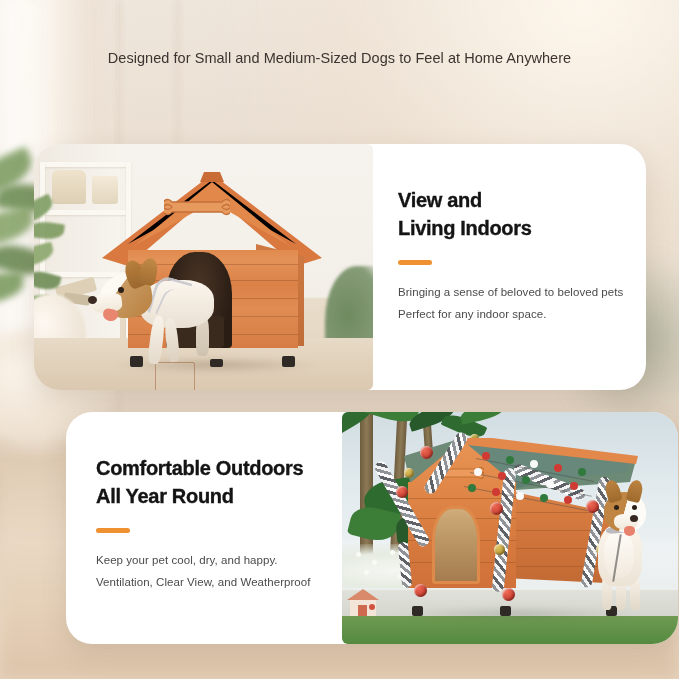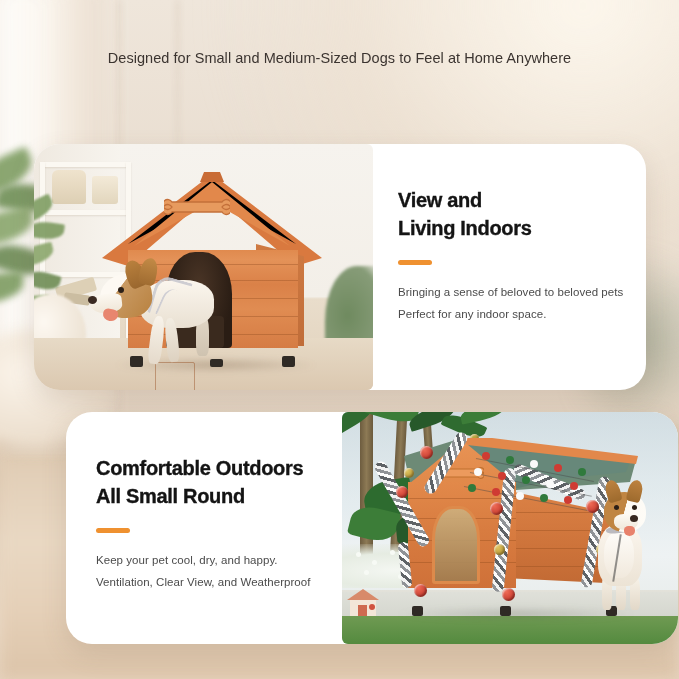--- a/index.html
+++ b/index.html
@@ -412,21 +412,21 @@
     <div class="blk-body">Bringing a sense of beloved to beloved pets</div>
     <div class="blk-body">Perfect for any indoor space.</div>
   </div>
 </div>
 
 <div class="panel row-bot">
   <div class="card-bot"></div>
 
   <div class="text-bot">
     <div class="blk-title">Comfortable Outdoors</div>
-    <div class="blk-title">All Small Round</div>
+    <div class="blk-title">All Year Round</div>
     <div class="accent" style="background: rgb(239, 145, 48);"></div>
     <div class="blk-body">Keep your pet cool, dry, and happy.</div>
     <div class="blk-body">Ventilation, Clear View, and Weatherproof</div>
   </div>
 
   <div class="photo-bot">
     <div class="sc2">
       <div class="sc2-wall"></div>
       <div class="sc2-foliage">
         <div class="palm-trunk" style="left:18px;top:-10px;width:13px;height:160px;"></div>

